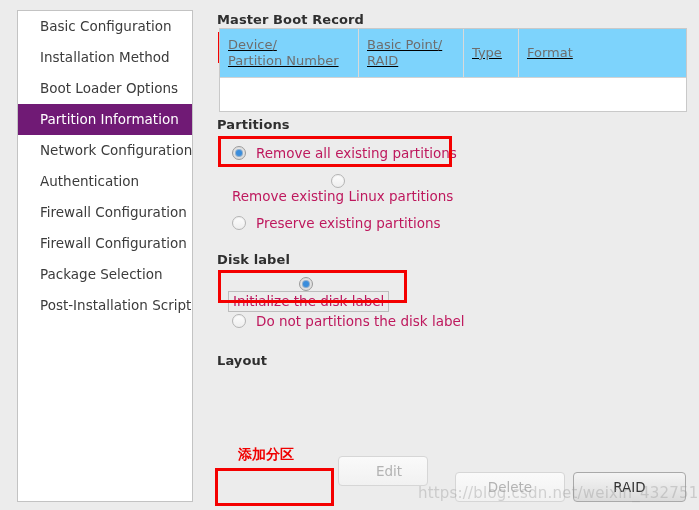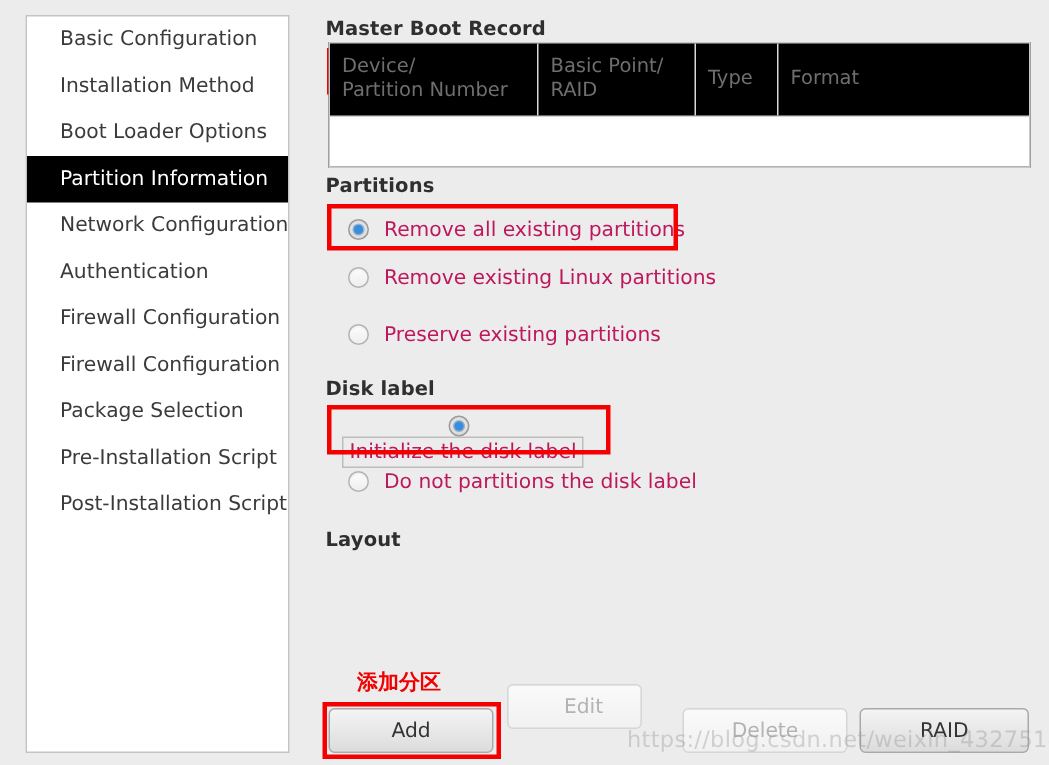--- a/index.html
+++ b/index.html
@@ -28,21 +28,21 @@
   .side-item {
     height: 31px;
     line-height: 31px;
     padding-left: 22px;
     font-size: 13.5px;
     color: #3b3b3b;
     white-space: nowrap;
     cursor: default;
   }
   .side-item.selected {
-    background: #000000;
+    background: #701a75;
     color: #ffffff;
   }
 
   
   #content {
     position: absolute;
     left: 210px; top: 0;
     width: 489px; height: 510px;
   }
   .section-title {
@@ -106,22 +106,23 @@
     font-weight: bold;
     font-family: "DejaVu Sans", "Liberation Sans", sans-serif;
     white-space: nowrap;
   }
 
   
   #layout-table {
     position: absolute;
     left: 9px; top: 28px;
     width: 468px; height: 84px;
-    background: #000000;
+    background: #7dd3fc;
     border: 1px solid #c9c9c9;
+    text-decoration: underline;
   }
   #layout-table .hrow {
     display: flex;
     height: 49px;
     border-bottom: 1px solid #d2d2d2;
   }
   #layout-table .hcell {
     display: flex;
     align-items: center;
     padding: 0 8px;
@@ -194,23 +195,20 @@
     <div class="side-item">
       <span>Firewall Configuration</span>
     </div>
     <div class="side-item">
       <span>Firewall Configuration</span>
     </div>
     <div class="side-item">
       <span>Package Selection</span>
     </div>
     <div class="side-item">
-      <span>Pre-Installation Script</span>
-    </div>
-    <div class="side-item">
       <span>Post-Installation Script</span>
     </div>
   </div>
 
   <div id="content">
 
     <div class="section-title" style="left:7px; top:12px;">Master Boot Record</div>
 
     <div class="radio-row" style="left:22px; top:38px;">
       <span class="radio on"></span>
@@ -224,21 +222,21 @@
 
     <div class="redbox" style="left:8px; top:32px; width:212px; height:31px;"></div>
 
     <div class="section-title" style="left:7px; top:117px;">Partitions</div>
 
     <div class="radio-row" style="left:22px; top:142px;">
       <span class="radio on"></span>
       <span class="radio-label">Remove all existing partitions</span>
     </div>
 
-    <div class="radio-row" style="left:22px; top:174px;">
+    <div class="radio-row" style="left:22px; top:174px;flex-direction:column;">
       <span class="radio"></span>
       <span class="radio-label">Remove existing Linux partitions</span>
     </div>
 
     <div class="radio-row" style="left:22px; top:212px;">
       <span class="radio"></span>
       <span class="radio-label">Preserve existing partitions</span>
     </div>
 
     <div class="redbox" style="left:8px; top:136px; width:234px; height:31px;"></div>
@@ -274,23 +272,20 @@
         </div>
         <div class="hcell" style="width:55px;">
           <span>Format</span>
         </div>
       </div>
       <div class="body"></div>
     </div>
 
     <div class="red-note" style="left:28px; top:446px;">添加分区</div>
 
-    <div class="btn enabled" style="left:9px; top:472px; width:110px;">
-      <span>Add</span>
-    </div>
     <div class="btn disabled" style="left:128px; top:456px; width:90px;padding-left:12px;">
       <span>Edit</span>
     </div>
     <div class="btn disabled" style="left:245px; top:472px; width:110px;">
       <span>Delete</span>
     </div>
     <div class="btn enabled" style="left:363px; top:472px; width:113px;">
       <span>RAID</span>
     </div>
 

